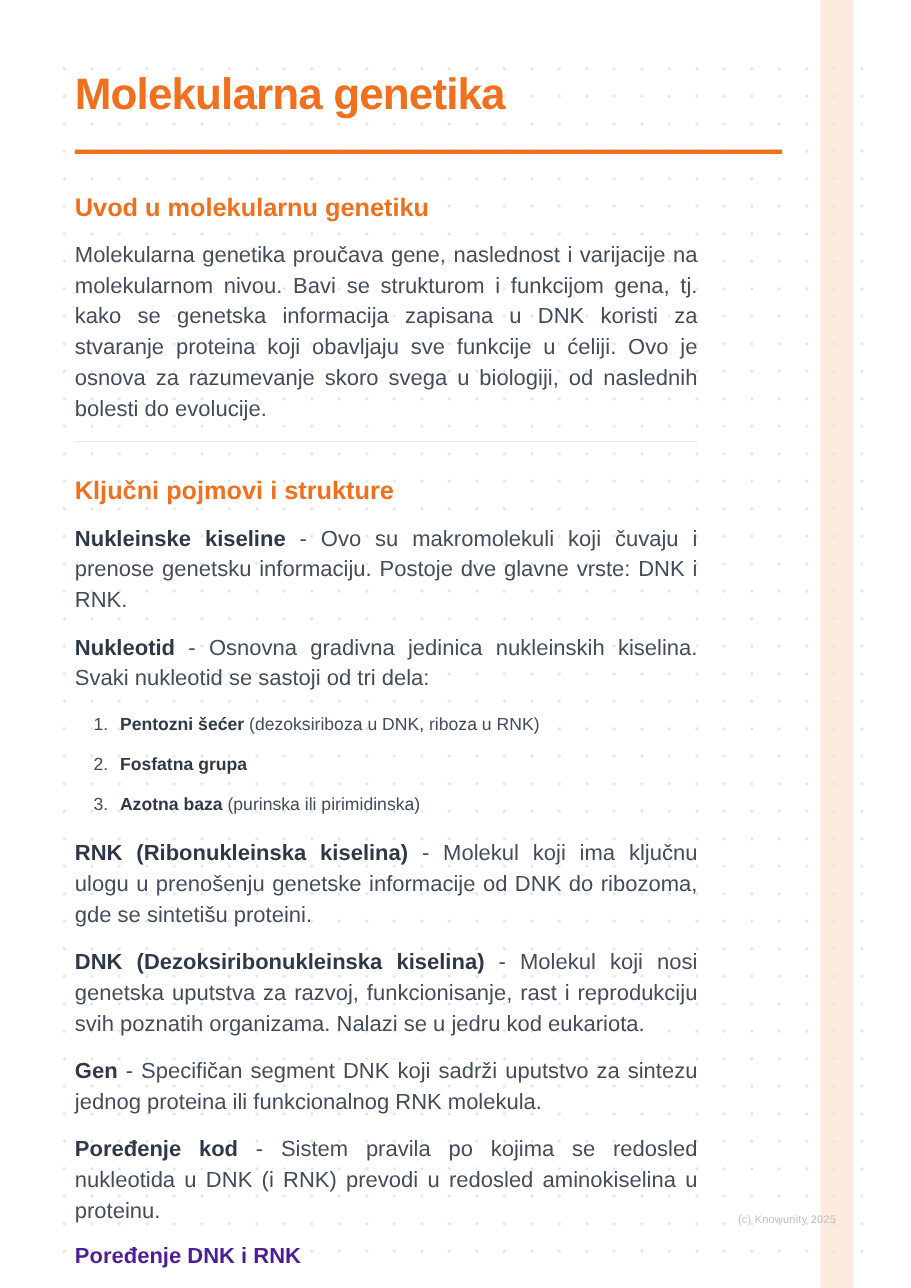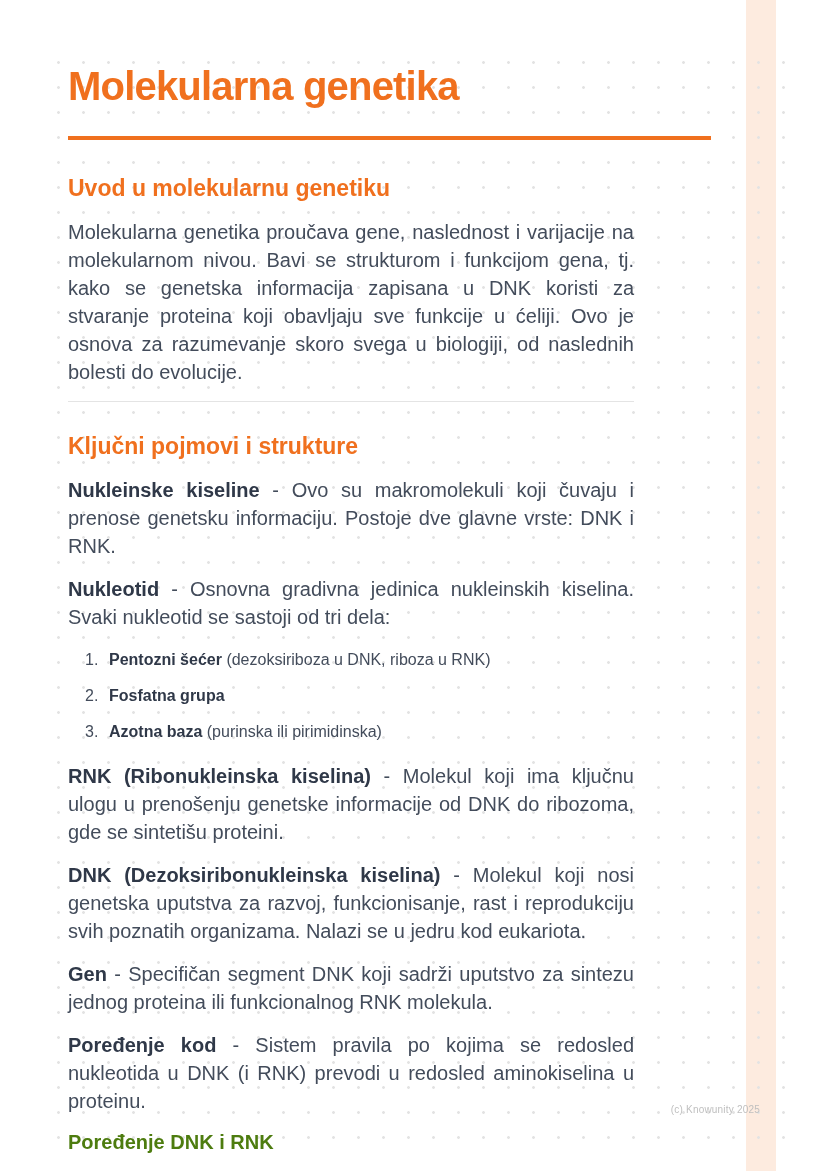--- a/index.html
+++ b/index.html
@@ -64,21 +64,21 @@
     line-height: 28px;
     font-weight: 700;
     color: #f0701e;
   }
 
   h3.sub-heading {
     margin: 14px 0 24px 0;
     font-size: 20px;
     line-height: 24px;
     font-weight: 700;
-    color: #4d7c0f;
+    color: #4c1d95;
   }
 
   p.body-text {
     width: 566px;
     margin: 0 0 15px 0;
     font-size: 20px;
     line-height: 28px;
     color: #434c5b;
     text-align: justify;
   }

